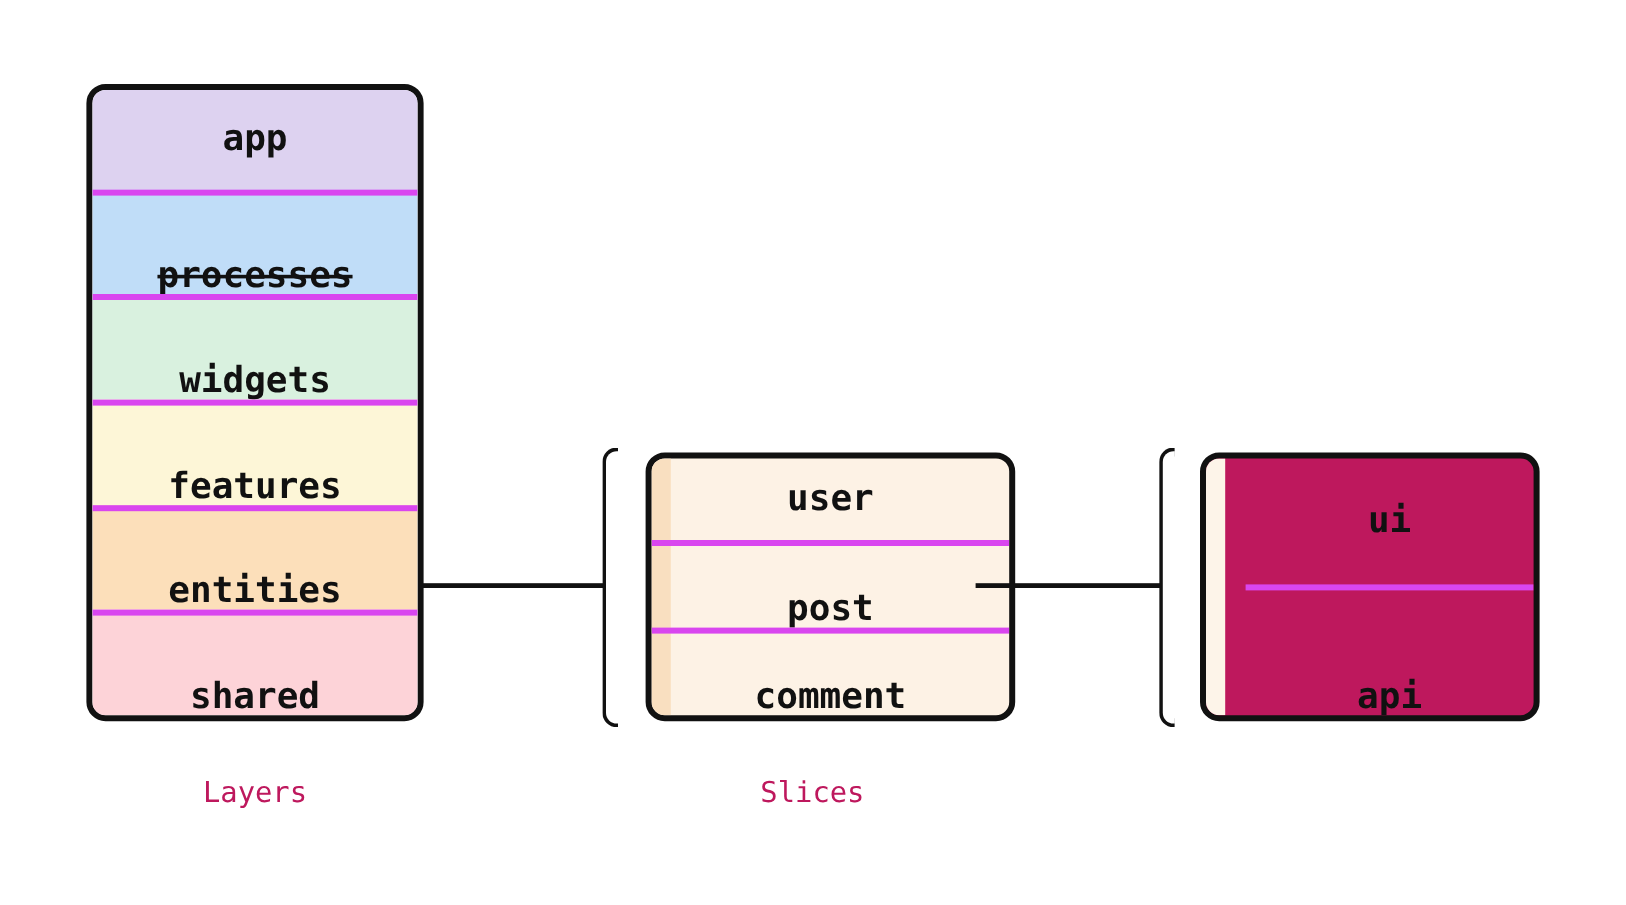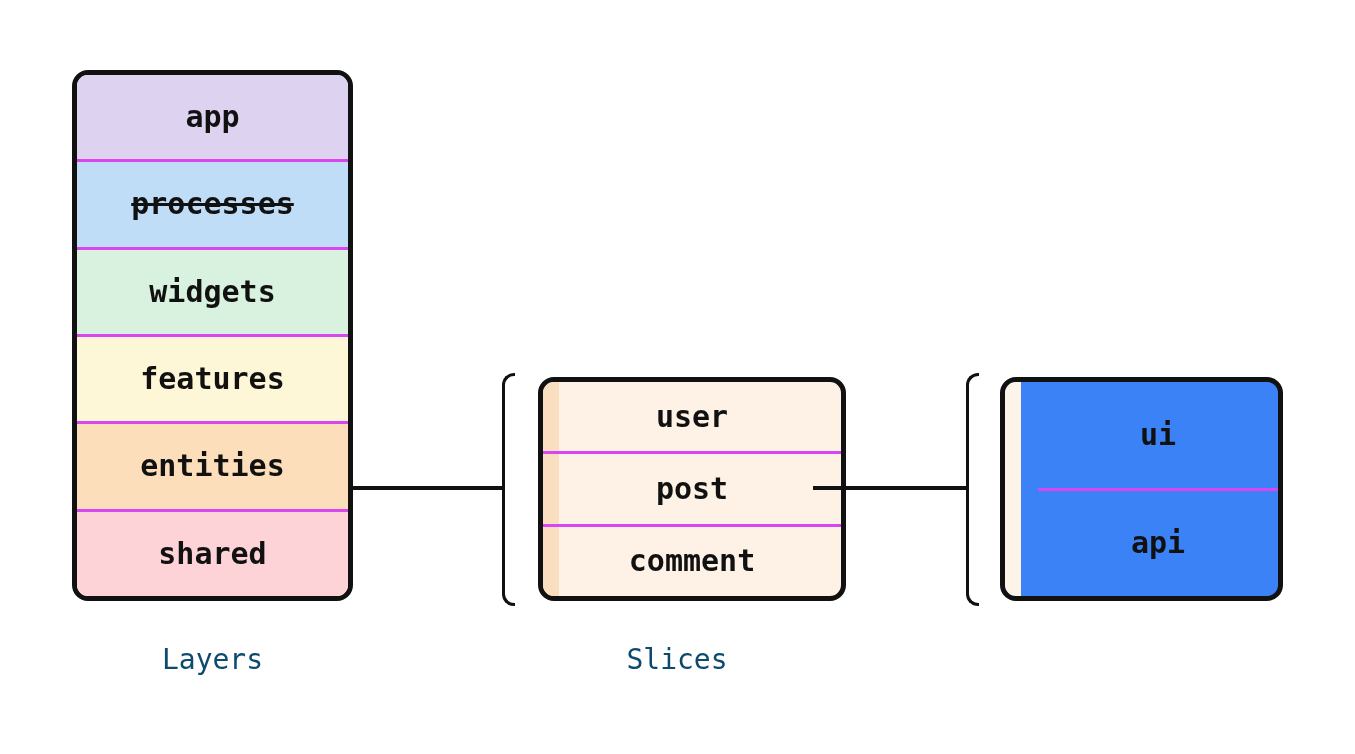--- a/index.html
+++ b/index.html
@@ -23,21 +23,21 @@
     box-sizing: border-box;
   }
   .row {
     flex: 1 1 0;
     display: flex;
     align-items: center;
     justify-content: center;
     position: relative;
     z-index: 1;
   }
-  .row + .row { border-top: 3px solid #d946ef; }
+  .row + .row { border-top: 5px solid #d946ef; align-items: flex-end; }
   .row-label {
     font-weight: bold;
     font-size: 30px;
     color: #111111;
     letter-spacing: 0px;
     line-height: 1;
   }
   .row-label.strike { text-decoration: line-through; text-decoration-thickness: 3px; }
 
   
@@ -78,23 +78,23 @@
   #connector-entities-slices { left: 350px; width: 154px; }
   #connector-slices-segments { left: 813px; width: 155px; }
 
   
   .caption {
     position: absolute;
     top: 638px;
     height: 44px;
     line-height: 44px;
     text-align: center;
-    font-size: 28px;
+    font-size: 24px;
     font-weight: normal;
-    color: #0c4a6e;
+    color: #be185d;
     font-family: "DejaVu Sans Mono", monospace;
   }
   #layers-caption   { left: 72px;   width: 281px; }
   #slices-caption   { left: 538px;  width: 278px; }
   #segments-caption { left: 1000px; width: 283px; }
 </style>
 </head>
 <body>
 
 <div class="stage">
@@ -134,21 +134,21 @@
     </div>
     <div class="row">
       <span class="row-label">comment</span>
     </div>
   </div>
 
   <div class="connector" id="connector-slices-segments"></div>
 
   <div class="bracket" id="segments-bracket"></div>
 
-  <div class="box striped-box" id="segments-box" style="background: #3b82f6; padding-left: 33px;">
+  <div class="box striped-box" id="segments-box" style="background: #be185d; padding-left: 33px;">
     <div class="strip" style="background: rgb(253, 244, 233);"></div>
     <div class="row">
       <span class="row-label">ui</span>
     </div>
     <div class="row">
       <span class="row-label">api</span>
     </div>
   </div>
 
   <div class="caption" id="layers-caption">Layers</div>

